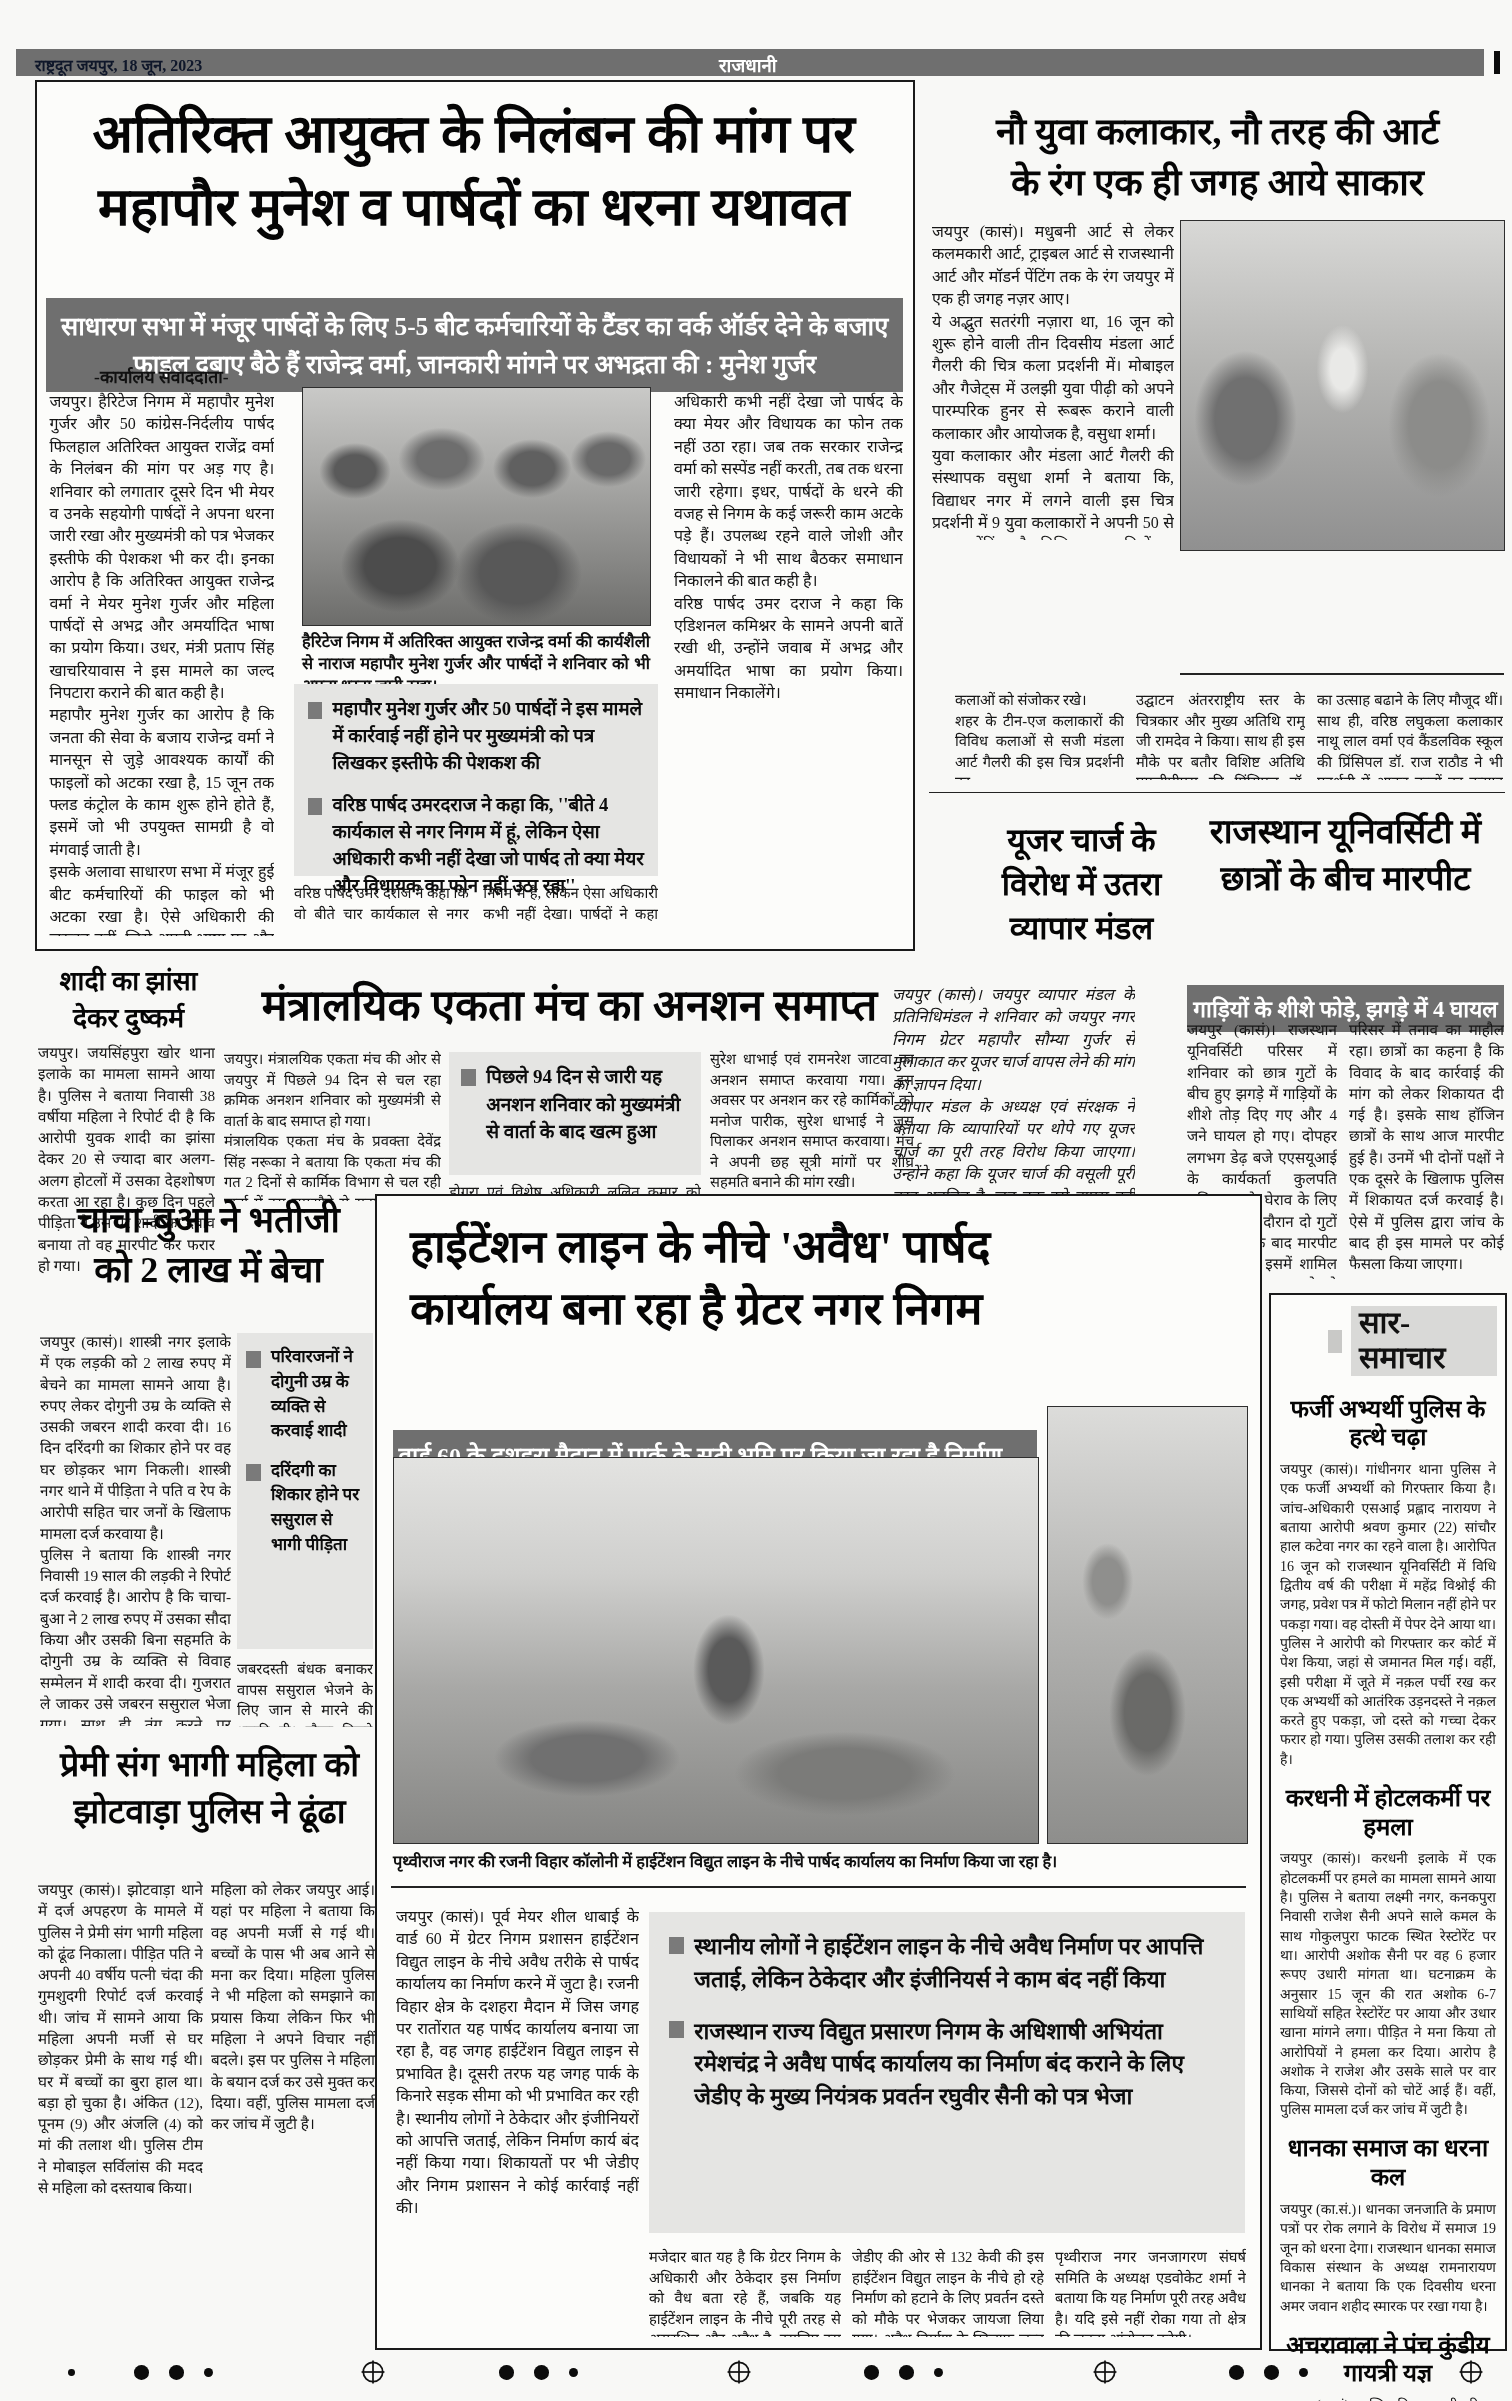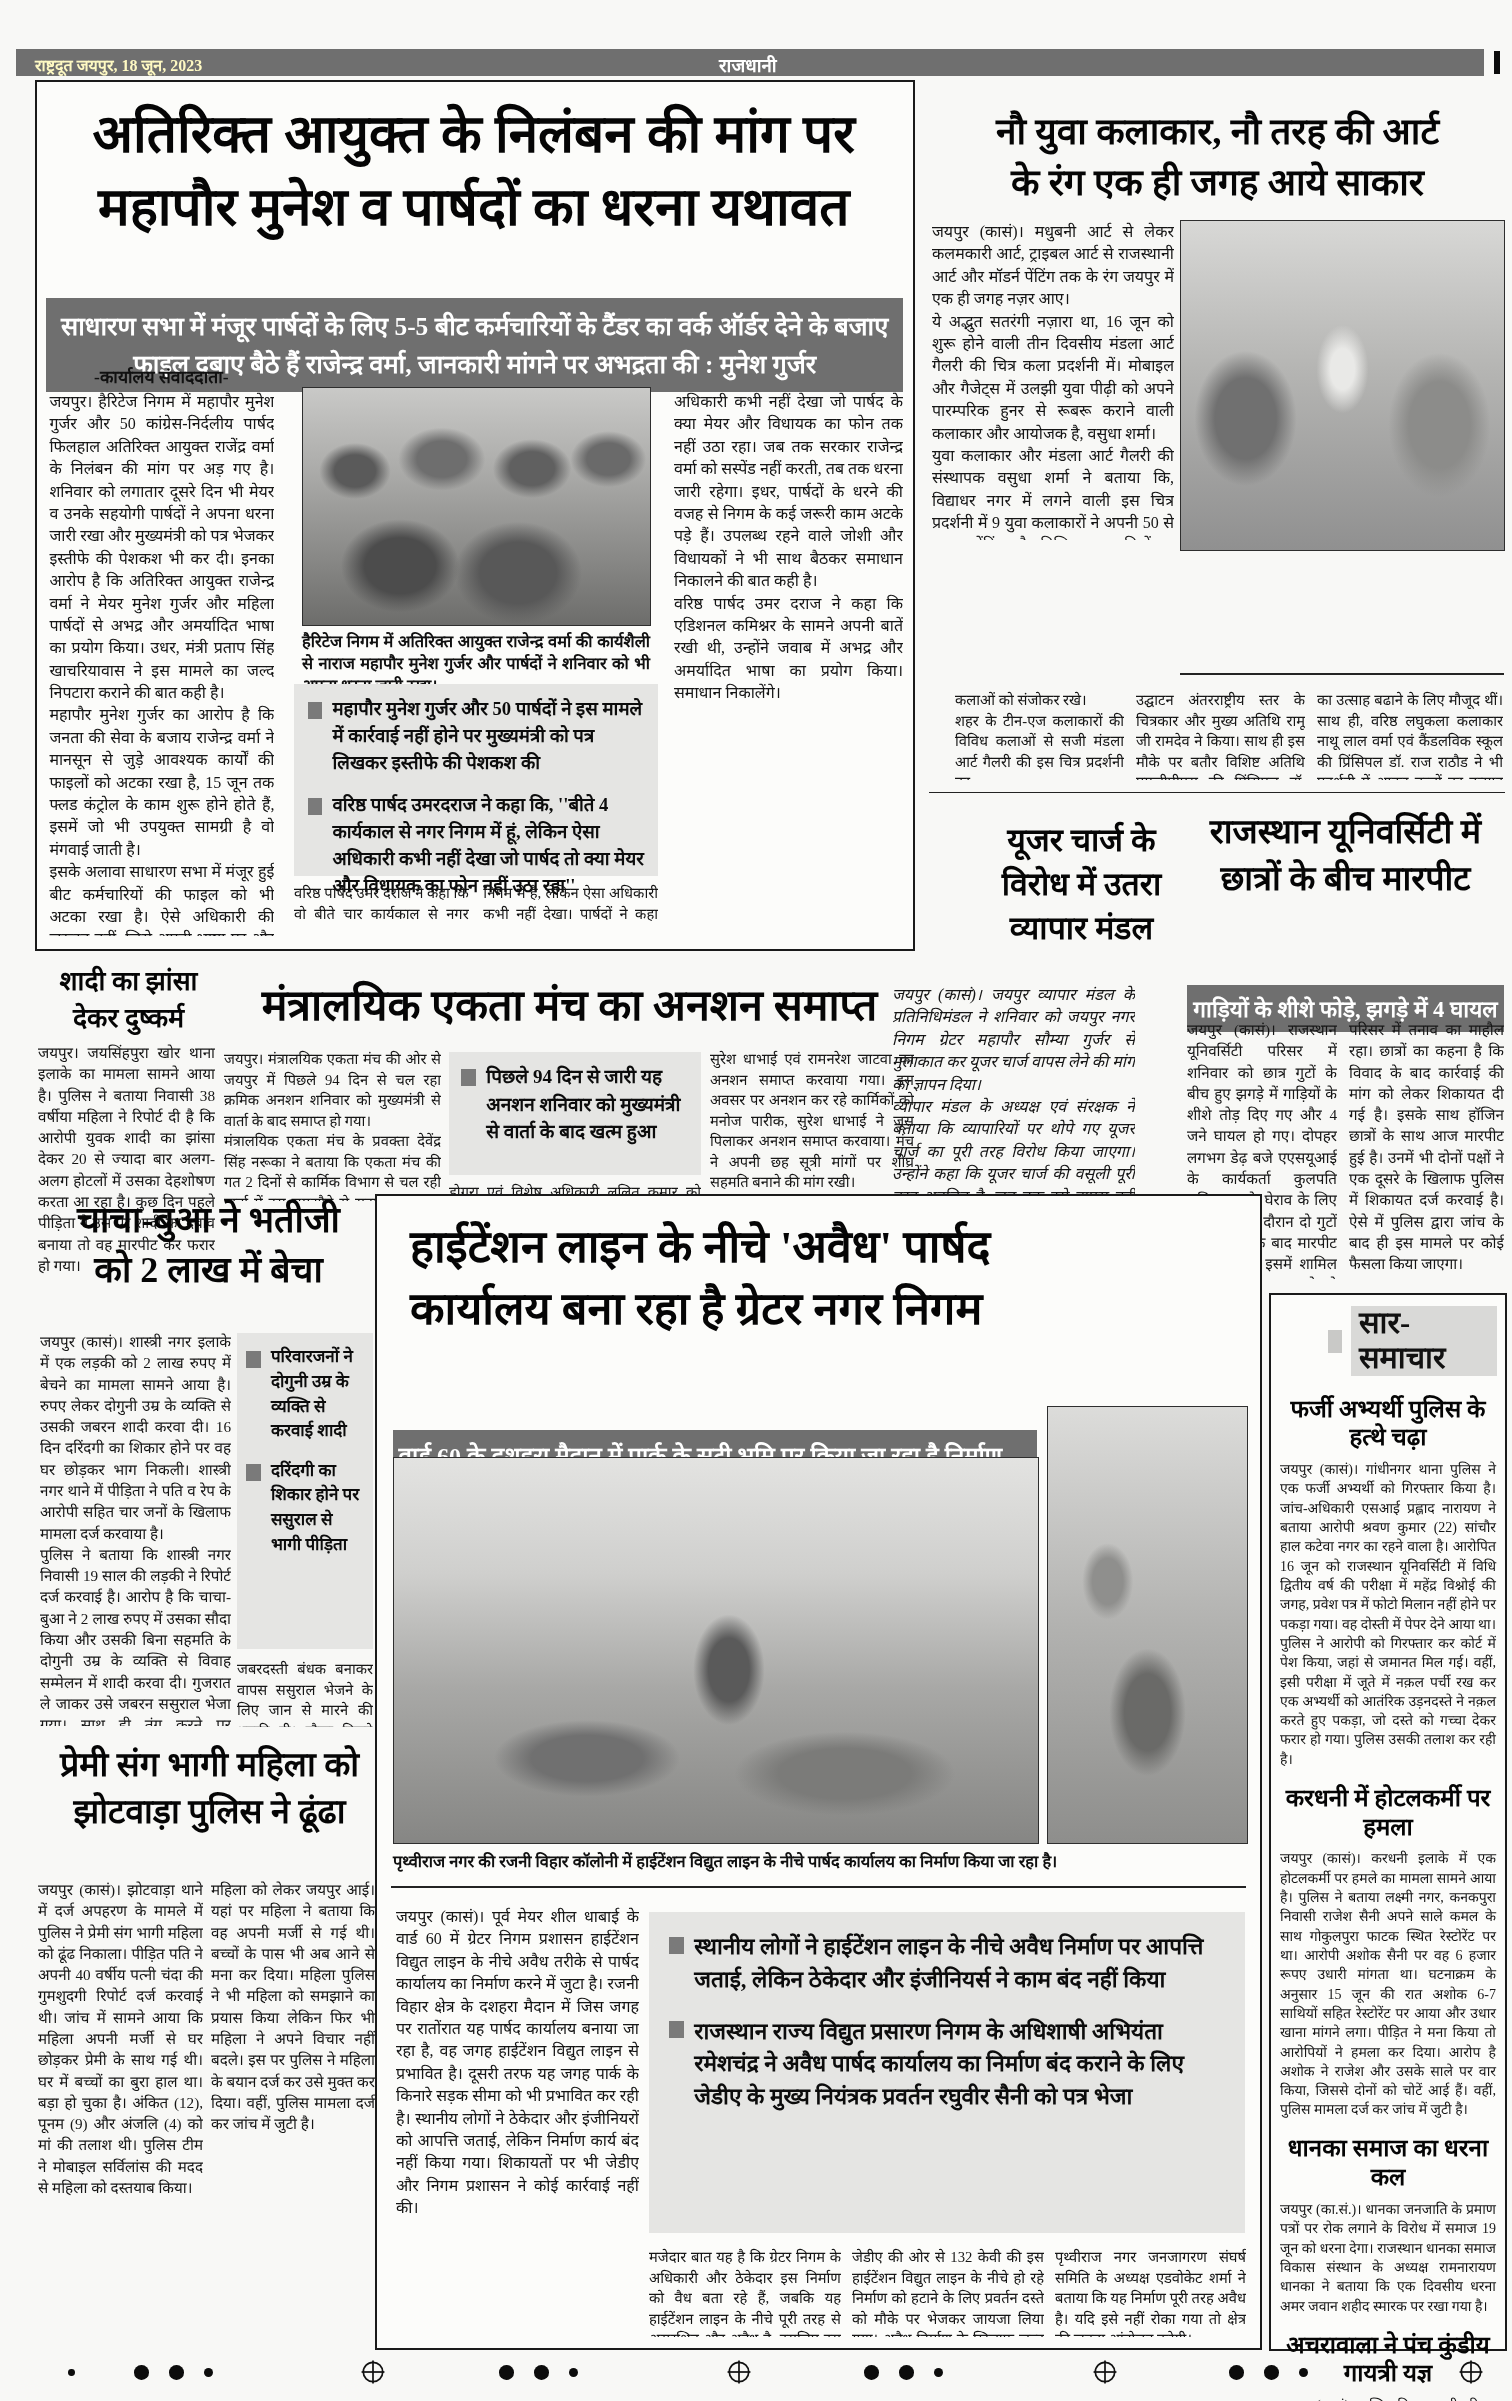--- a/index.html
+++ b/index.html
@@ -50,21 +50,21 @@
   .sar-bar{height:22.6px;background:#c9c9c7;flex:1;}
   .sar-bar2{height:22.6px;width:14.7px;background:#c9c9c7;}
   .sar-title{font-weight:bold;font-size:30.5px;background:#d9d9d7;padding:0 8px;line-height:1.15;}
 </style>
 </head>
 <body>
 
 <div class="page">
 
   <div class="abs" style="left:16px;top:49px;width:1468px;height:27px;background:#6f6f6f;">
-    <span class="abs" style="left:19px;top:4.5px;color:#fef9c3;font-size:16px;font-weight:bold;">राष्ट्रदूत जयपुर, 18 जून, 2023</span>
+    <span class="abs" style="left:19px;top:4.5px;color:#0f172a;font-size:16px;font-weight:bold;">राष्ट्रदूत जयपुर, 18 जून, 2023</span>
     <span class="abs" style="left:703px;top:2.8px;color:#fff;font-size:18.6px;font-weight:bold;">राजधानी</span>
   </div>
   <div class="abs" style="left:1494px;top:51px;width:5.6px;height:22.6px;background:#0c0c0c;"></div>
 
   <div class="abs box" style="left:35px;top:80px;width:876px;height:867px;">
     <div class="abs headline pre" style="left:10.2px;top:16px;width:853px;font-size:53px;">अतिरिक्त आयुक्त के निलंबन की मांग पर
 महापौर मुनेश व पार्षदों का धरना यथावत</div>
     <div class="abs kicker pre" style="left:9px;top:192px;width:828px;padding:9px 14.7px;font-size:25.4px;line-height:1.5;">साधारण सभा में मंजूर पार्षदों के लिए 5-5 बीट कर्मचारियों के टैंडर का वर्क ऑर्डर देने के बजाए फाइल दबाए बैठे हैं राजेन्द्र वर्मा, जानकारी मांगने पर अभद्रता की : मुनेश गुर्जर</div>
     <div class="abs" style="left:11.3px;top:282px;width:226px;text-align:center;font-weight:bold;font-size:17.5px;">-कार्यालय संवाददाता-</div>
     <div class="abs bodytext pre" style="left:12.4px;top:309px;width:225px;height:545px;">जयपुर। हैरिटेज निगम में महापौर मुनेश गुर्जर और 50 कांग्रेस-निर्दलीय पार्षद फिलहाल अतिरिक्त आयुक्त राजेंद्र वर्मा के निलंबन की मांग पर अड़ गए है। शनिवार को लगातार दूसरे दिन भी मेयर व उनके सहयोगी पार्षदों ने अपना धरना जारी रखा और मुख्यमंत्री को पत्र भेजकर इस्तीफे की पेशकश भी कर दी। इनका आरोप है कि अतिरिक्त आयुक्त राजेन्द्र वर्मा ने मेयर मुनेश गुर्जर और महिला पार्षदों से अभद्र और अमर्यादित भाषा का प्रयोग किया। उधर, मंत्री प्रताप सिंह खाचरियावास ने इस मामले का जल्द निपटारा कराने की बात कही है।

